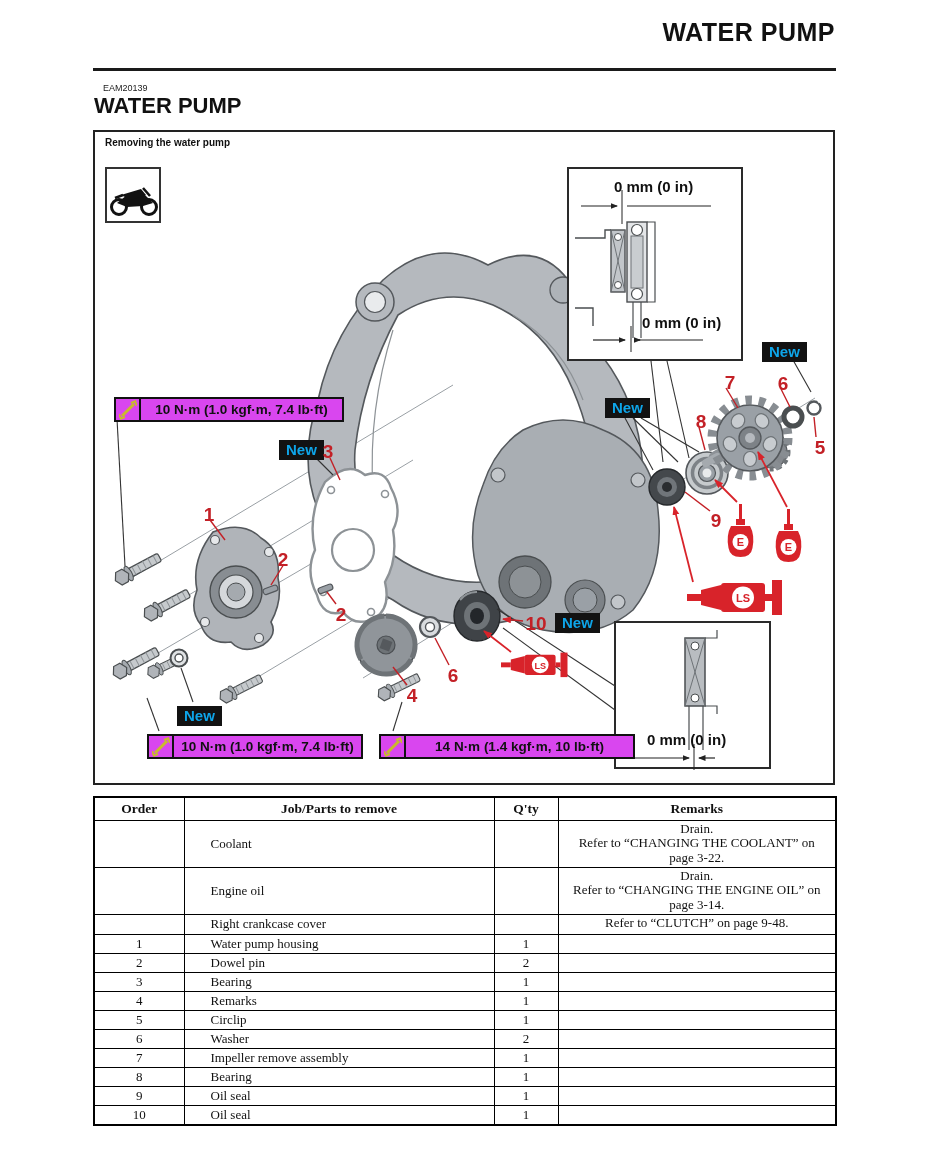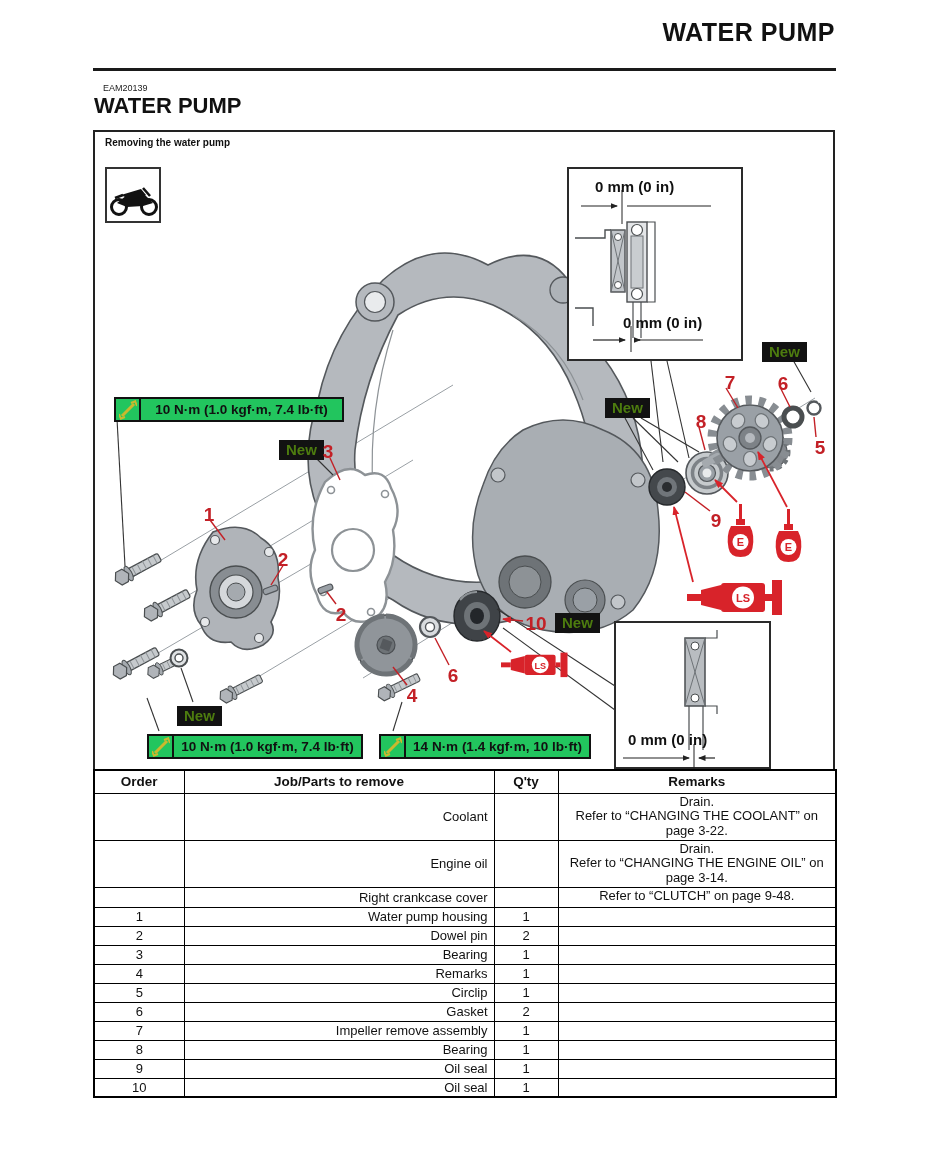--- a/index.html
+++ b/index.html
@@ -9,33 +9,33 @@
   #hdr-title{top:18px;left:0;width:835px;text-align:right;font-size:25px;font-weight:bold;letter-spacing:.5px;}
   #hdr-rule{top:68px;left:93px;width:743px;height:3px;background:#1a1a1a;}
   #eam-code{top:83px;left:103px;font-size:9px;color:#222;}
   #sec-title{top:93px;left:94px;font-size:22px;font-weight:bold;}
   
   #figure{top:130px;left:93px;width:742px;height:655px;border:2px solid #222;box-sizing:border-box;background:#fff;}
   #fig-title{top:5px;left:10px;font-size:10px;font-weight:bold;}
   #moto-box{top:35px;left:10px;width:56px;height:56px;border:2px solid #333;box-sizing:border-box;}
   #fig-svg{top:0;left:0;}
   
-  .newlbl{background:#121212;color:#4d7c0f;font-size:15px;font-weight:bold;padding:1px 7px 2px 7px;line-height:17px;}
+  .newlbl{background:#121212;color:#0ea5e9;font-size:15px;font-weight:bold;padding:1px 7px 2px 7px;line-height:17px;}
   .pnum{color:#c32026;font-size:19px;font-weight:bold;transform:translate(-50%,-50%);line-height:19px;}
-  .dim{font-size:15px;font-weight:bold;white-space:nowrap;}
-  .torque{display:flex;align-items:stretch;background:#22c55e;border:2px solid #111;box-sizing:border-box;height:25px;}
+  .dim{font-size:15px;font-weight:bold;white-space:nowrap;margin-left:19px;}
+  .torque{display:flex;align-items:stretch;background:#d946ef;border:2px solid #111;box-sizing:border-box;height:25px;}
   .torque .wicon{width:23px;border-right:2px solid #111;display:flex;align-items:center;justify-content:center;}
   .torque .ttext{flex:1;display:flex;align-items:center;justify-content:center;font-size:13.5px;font-weight:bold;white-space:nowrap;padding:0 5px;}
   
-  #parts-table{top:769px;left:93px;}
+  #parts-table{top:796px;left:93px;font-family:Liberation Serif, serif;}
   table{border-collapse:collapse;table-layout:fixed;width:742px;background:#fff;}
   th,td{border:1px solid #000;font-size:13px;vertical-align:middle;padding:1px 6px;box-sizing:border-box;}
   th{font-weight:bold;text-align:center;height:23px;font-size:13.5px;}
   td.c{text-align:center;}
-  td.j{text-align:right;padding-left:4px;}
+  td.j{text-align:left;padding-left:26px;}
   td.r{text-align:center;white-space:pre-line;line-height:14.5px;vertical-align:top;padding-top:1px;}
   tr.tall td{height:47px;}
   tr.mid td{height:20px;}
   tr.std td{height:19px;}
   table{border:2px solid #000;}
 </style>
 </head>
 <body>
 
 <div class="abs" id="hdr-title">WATER PUMP</div>
@@ -341,21 +341,21 @@
   </div>
   <div class="abs torque" style="left:52px;top:602px;width:216px;">
     <span class="wicon">
       <svg width="18" height="20" viewBox="0 0 18 20">
           <line x1="3" y1="16" x2="15" y2="4" stroke="#c9b92e" stroke-width="3"></line>
           <path d="M1,19 L6,17 M0,14 L2,19 M17,1 L12,3 M18,6 L16,1" stroke="#c9b92e" stroke-width="2" fill="none"></path>
         </svg>
     </span>
     <span class="ttext">10 N·m (1.0 kgf·m, 7.4 lb·ft)</span>
   </div>
-  <div class="abs torque" style="left:284px;top:602px;width:212px;">
+  <div class="abs torque" style="left:284px;top:602px;width:256px;">
     <span class="wicon">
       <svg width="18" height="20" viewBox="0 0 18 20">
           <line x1="3" y1="16" x2="15" y2="4" stroke="#c9b92e" stroke-width="3"></line>
           <path d="M1,19 L6,17 M0,14 L2,19 M17,1 L12,3 M18,6 L16,1" stroke="#c9b92e" stroke-width="2" fill="none"></path>
         </svg>
     </span>
     <span class="ttext">14 N·m (1.4 kgf·m, 10 lb·ft)</span>
   </div>
 </div>
 
@@ -423,21 +423,21 @@
         <td class="r"></td>
       </tr>
       <tr class="std">
         <td class="c">5</td>
         <td class="j">Circlip</td>
         <td class="c">1</td>
         <td class="r"></td>
       </tr>
       <tr class="std">
         <td class="c">6</td>
-        <td class="j">Gasket</td>
+        <td class="j">Washer</td>
         <td class="c">2</td>
         <td class="r"></td>
       </tr>
       <tr class="std">
         <td class="c">7</td>
         <td class="j">Impeller remove assembly</td>
         <td class="c">1</td>
         <td class="r"></td>
       </tr>
       <tr class="std">

